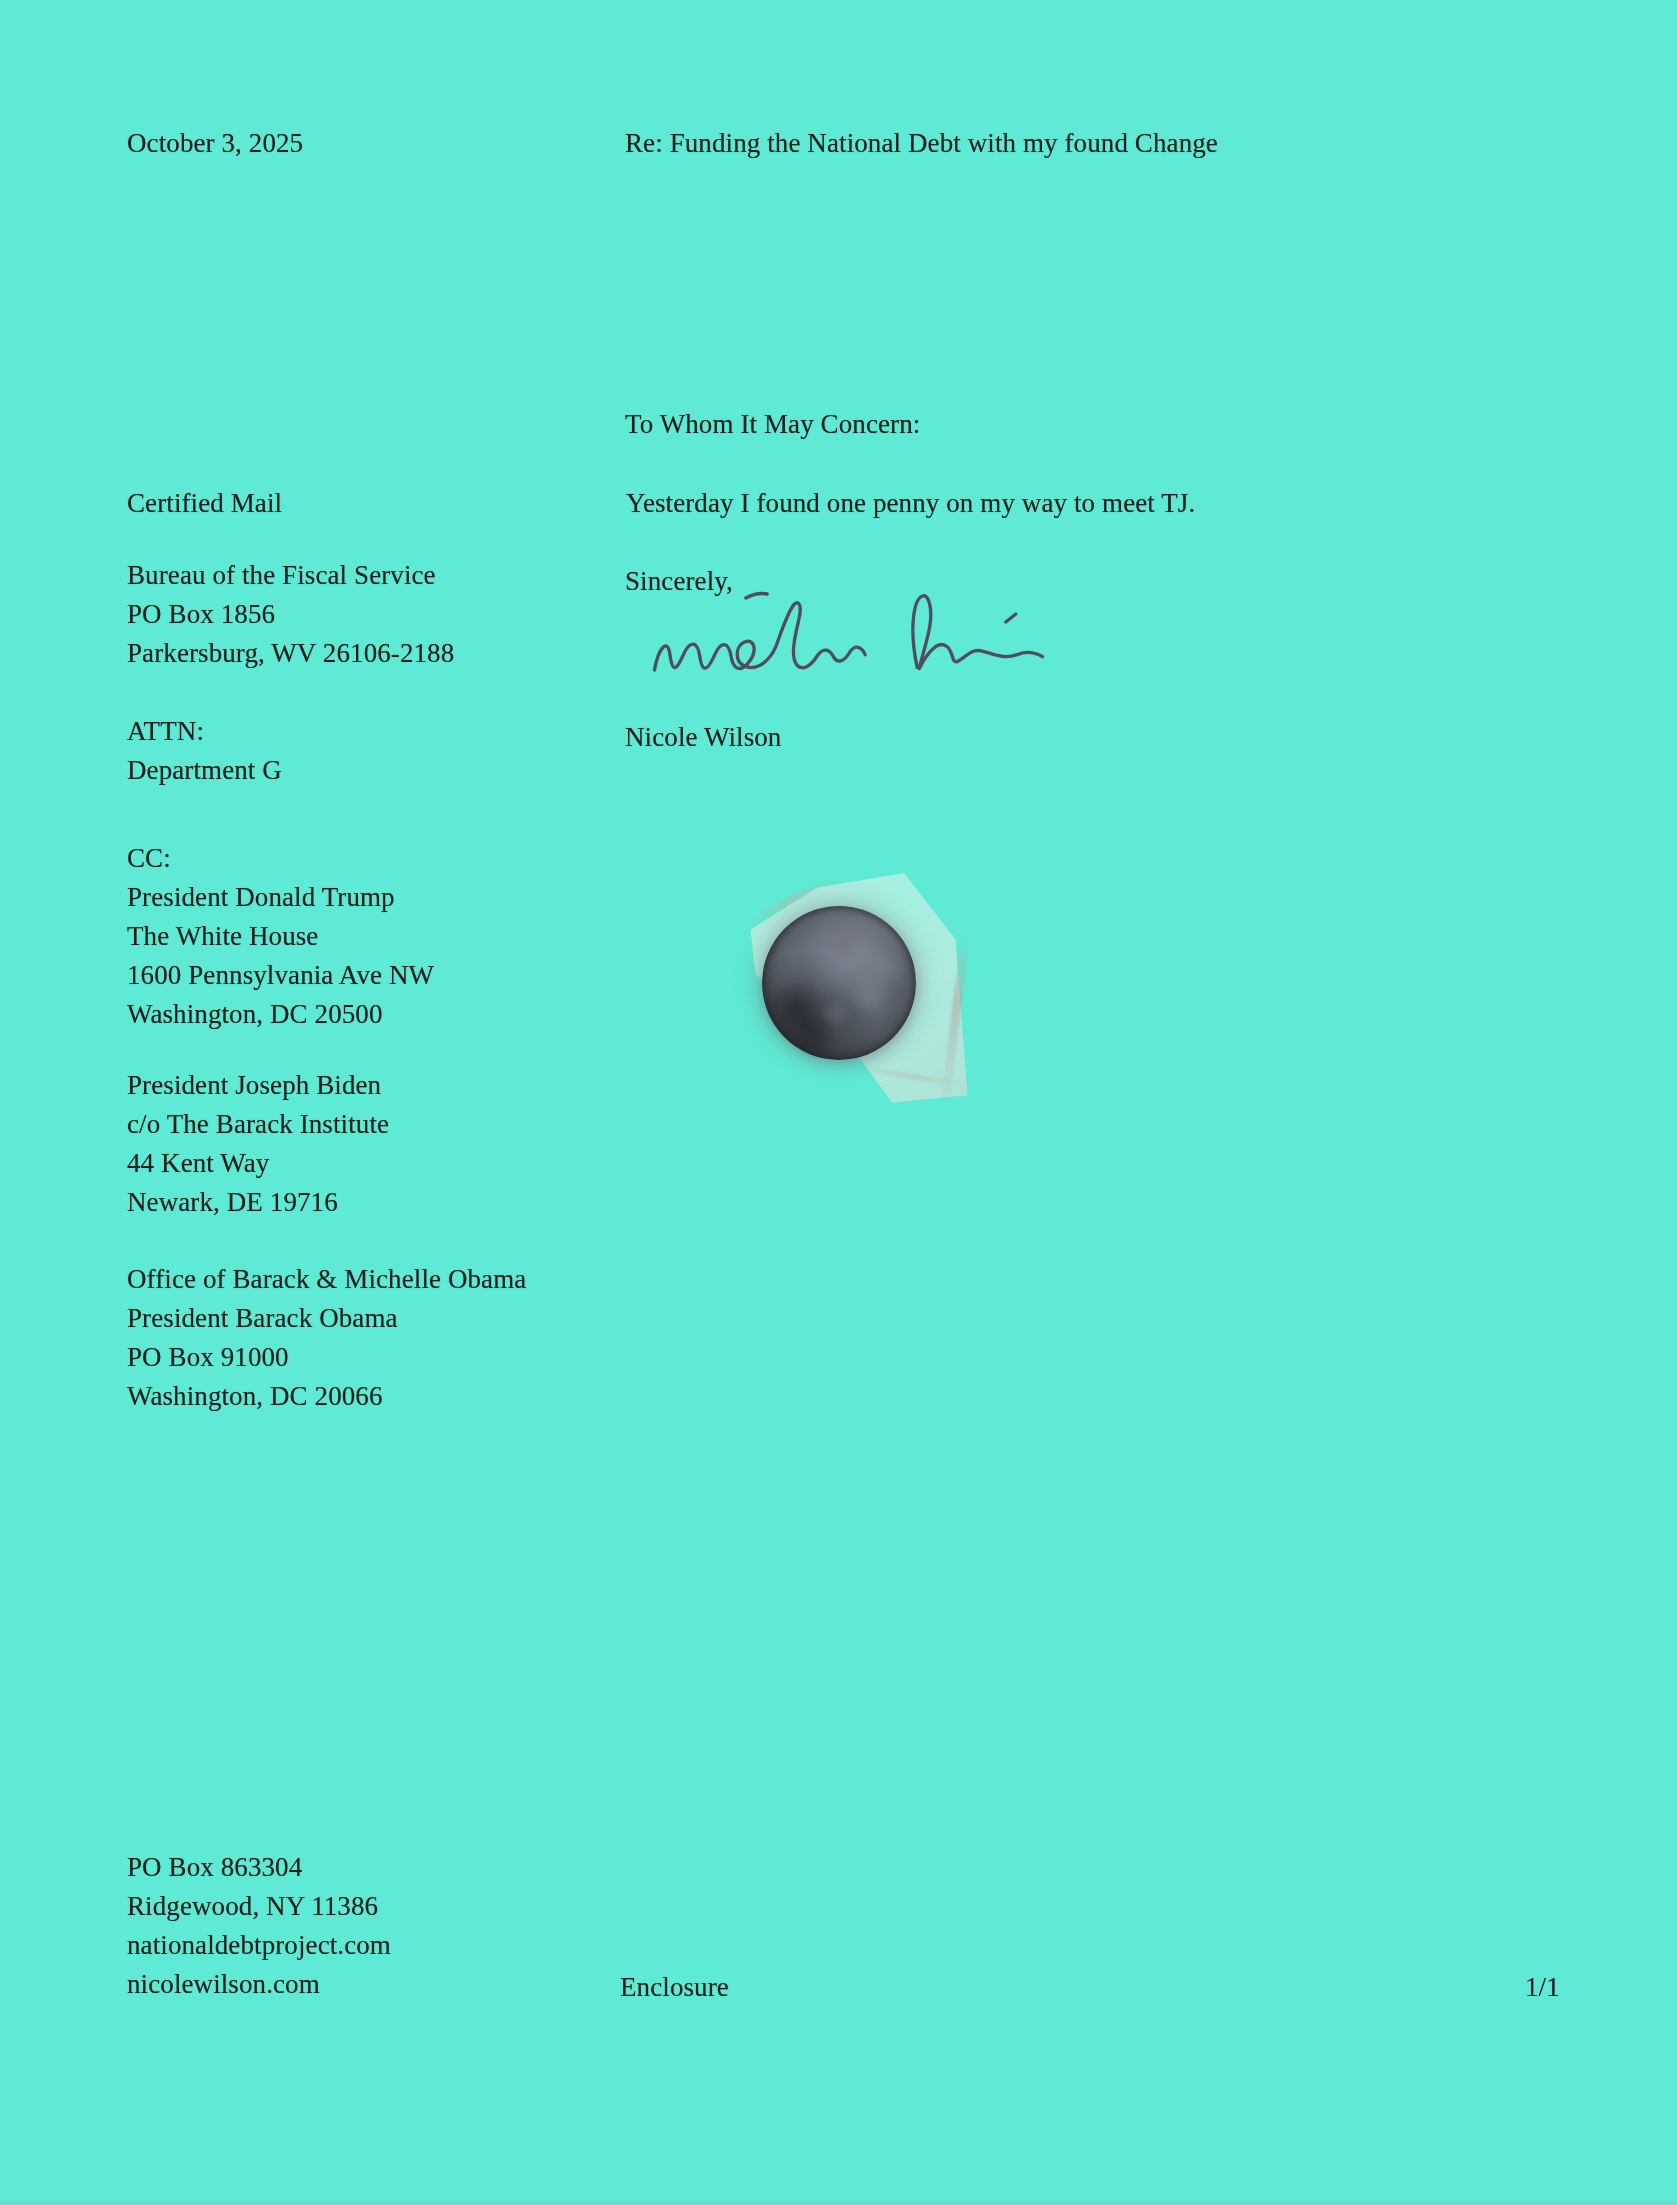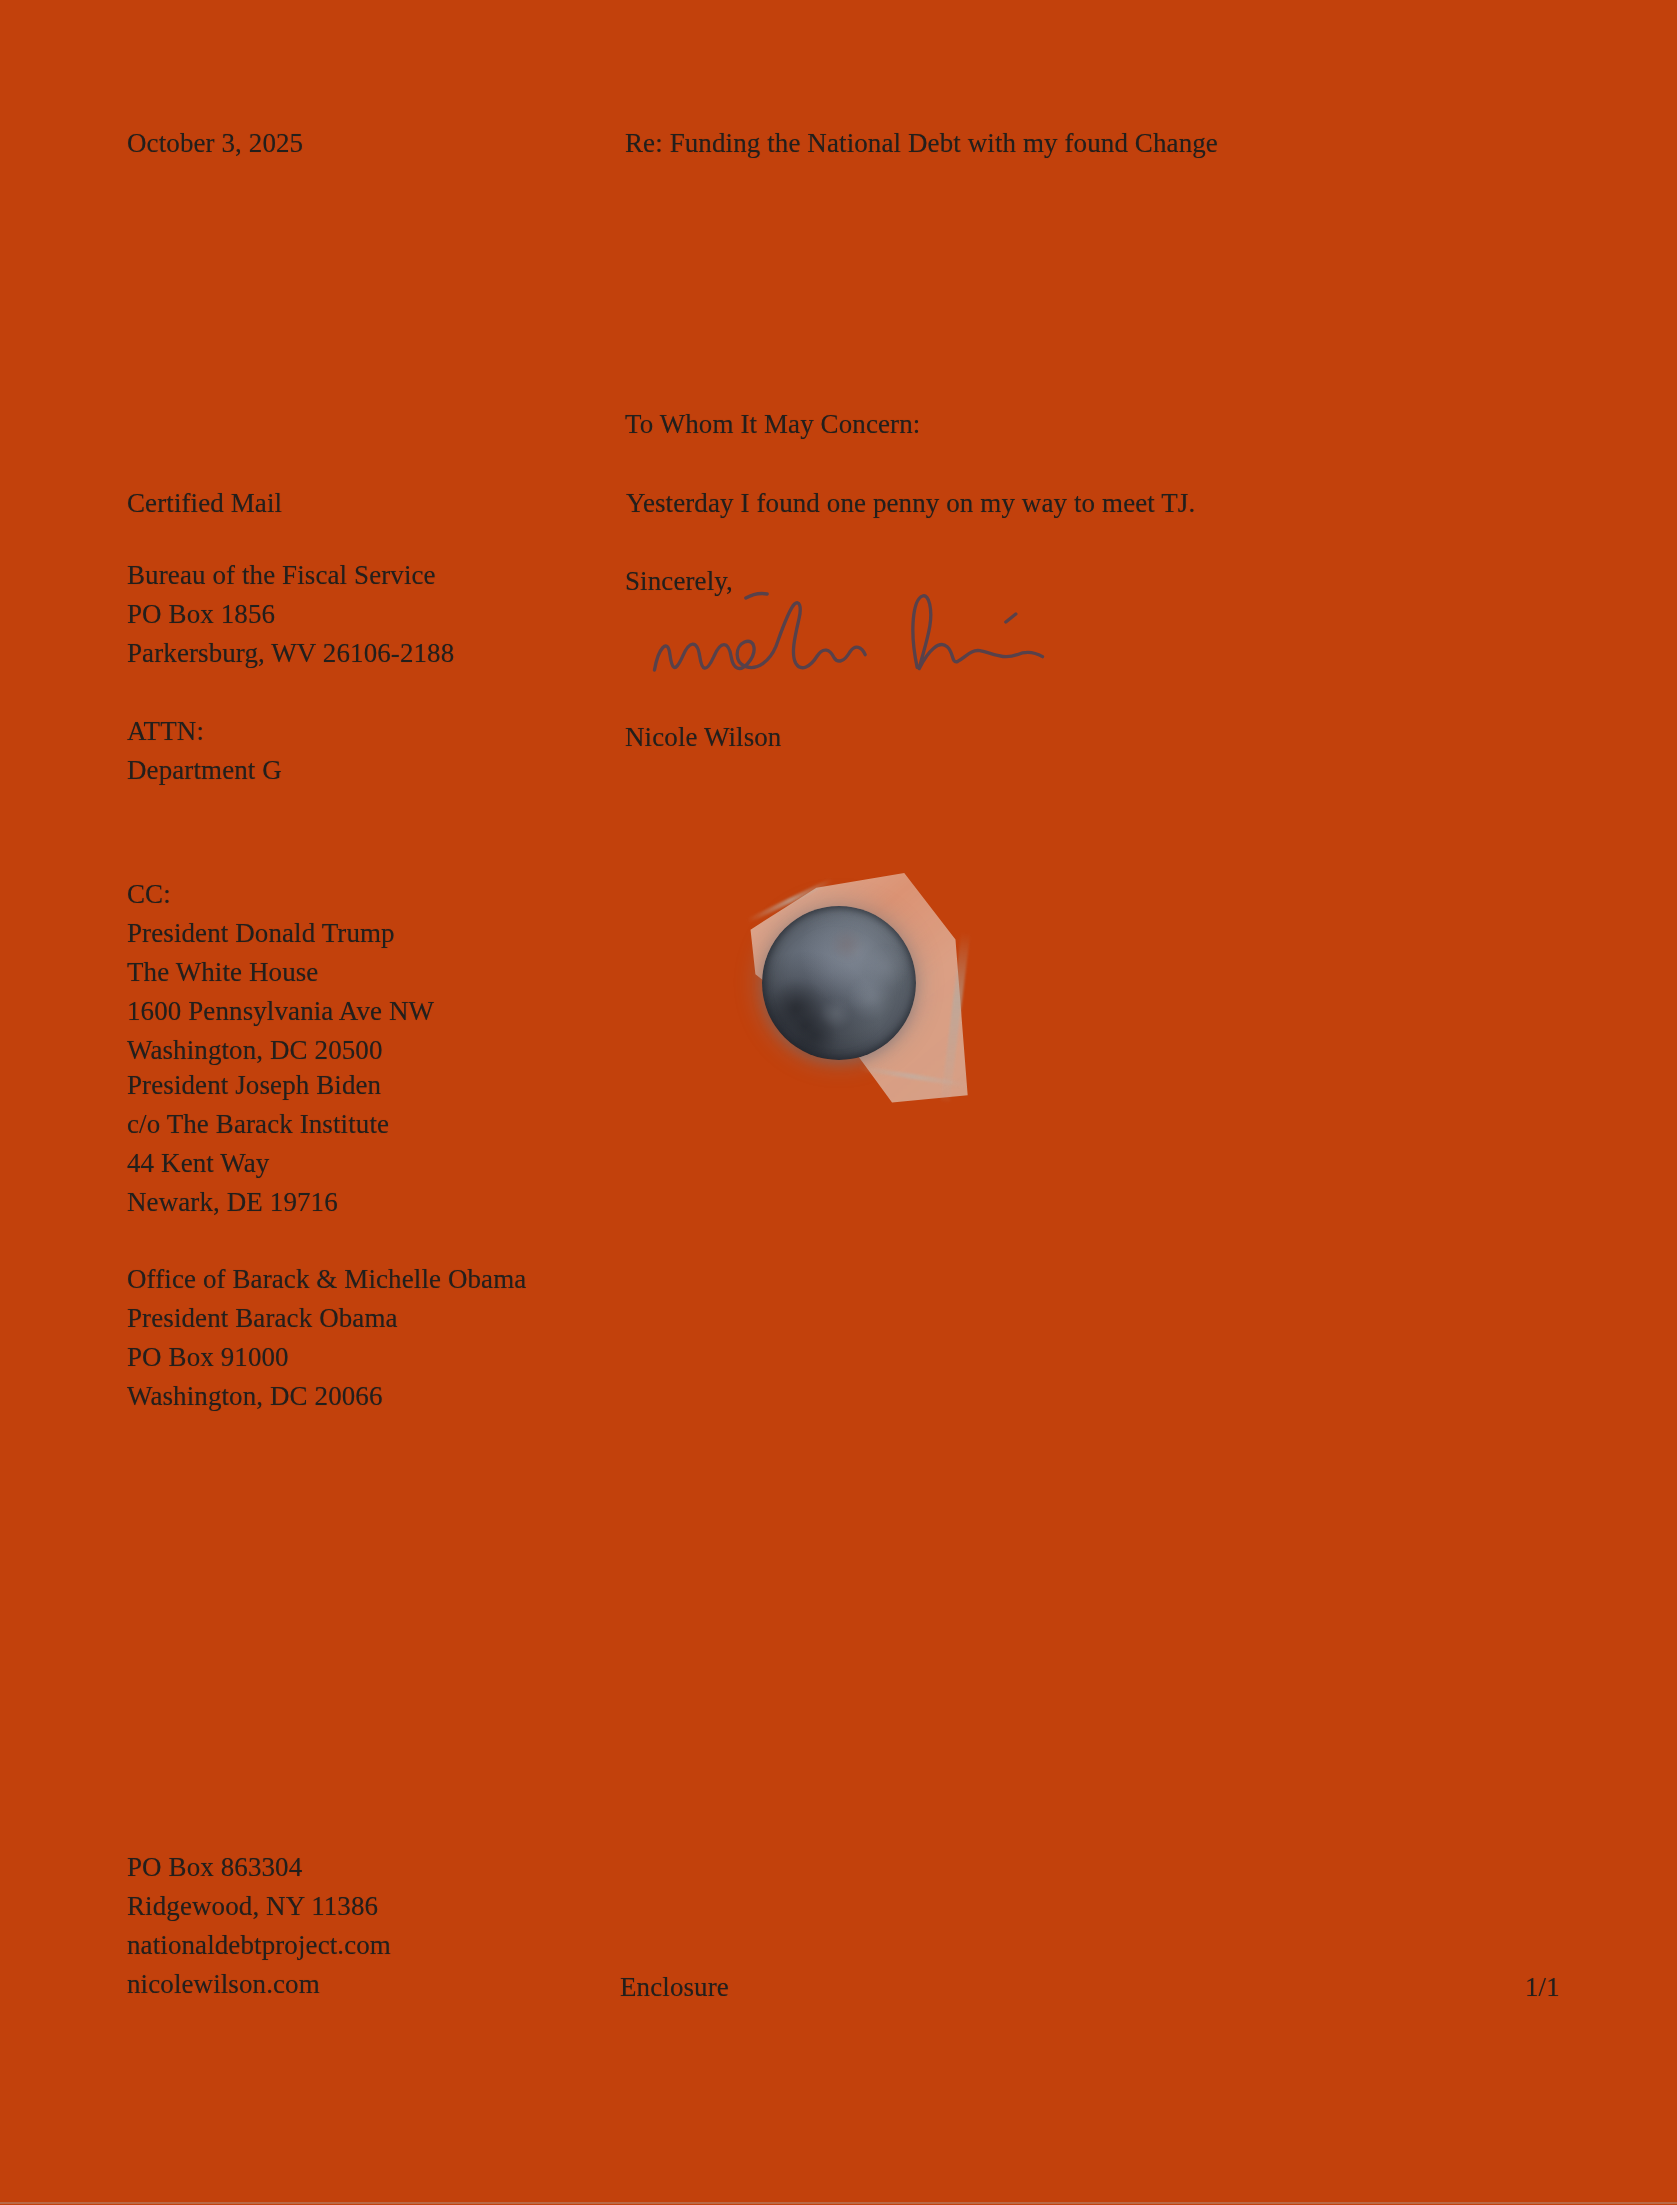--- a/index.html
+++ b/index.html
@@ -5,21 +5,21 @@
   html, body {
     margin: 0;
     padding: 0;
     background: #e9e7e3;
   }
   .page {
     position: relative;
     width: 1678px;
     height: 2205px;
     margin: 0 auto;
-    background: #c2410c;
+    background: #5eead4;
     overflow: hidden;
     font-family: "Liberation Serif", "DejaVu Serif", serif;
     color: #221f1c;
   }
   .tblock {
     position: absolute;
     font-size: 27px;
     line-height: 39px;
     white-space: nowrap;
     letter-spacing: 0.1px;
@@ -159,21 +159,21 @@
     <div>Bureau of the Fiscal Service</div>
     <div>PO Box 1856</div>
     <div>Parkersburg, WV 26106-2188</div>
   </div>
 
   <div class="tblock" style="left:127px; top:712px;">
     <div>ATTN:</div>
     <div>Department G</div>
   </div>
 
-  <div class="tblock" style="left:127px; top:875px;">
+  <div class="tblock" style="left:127px; top:839px;">
     <div>CC:</div>
     <div>President Donald Trump</div>
     <div>The White House</div>
     <div>1600 Pennsylvania Ave NW</div>
     <div>Washington, DC 20500</div>
   </div>
 
   <div class="tblock" style="left:127px; top:1066px;">
     <div>President Joseph Biden</div>
     <div>c/o The Barack Institute</div>

